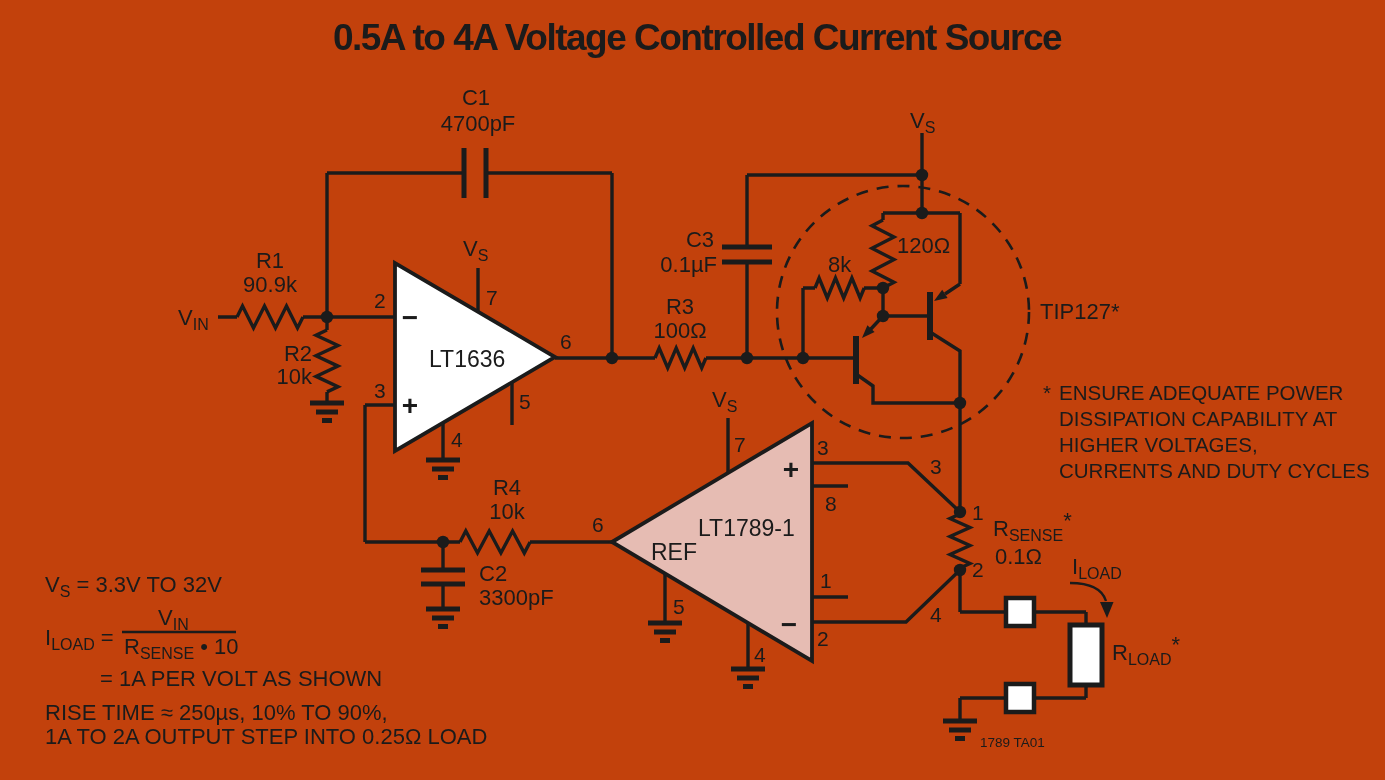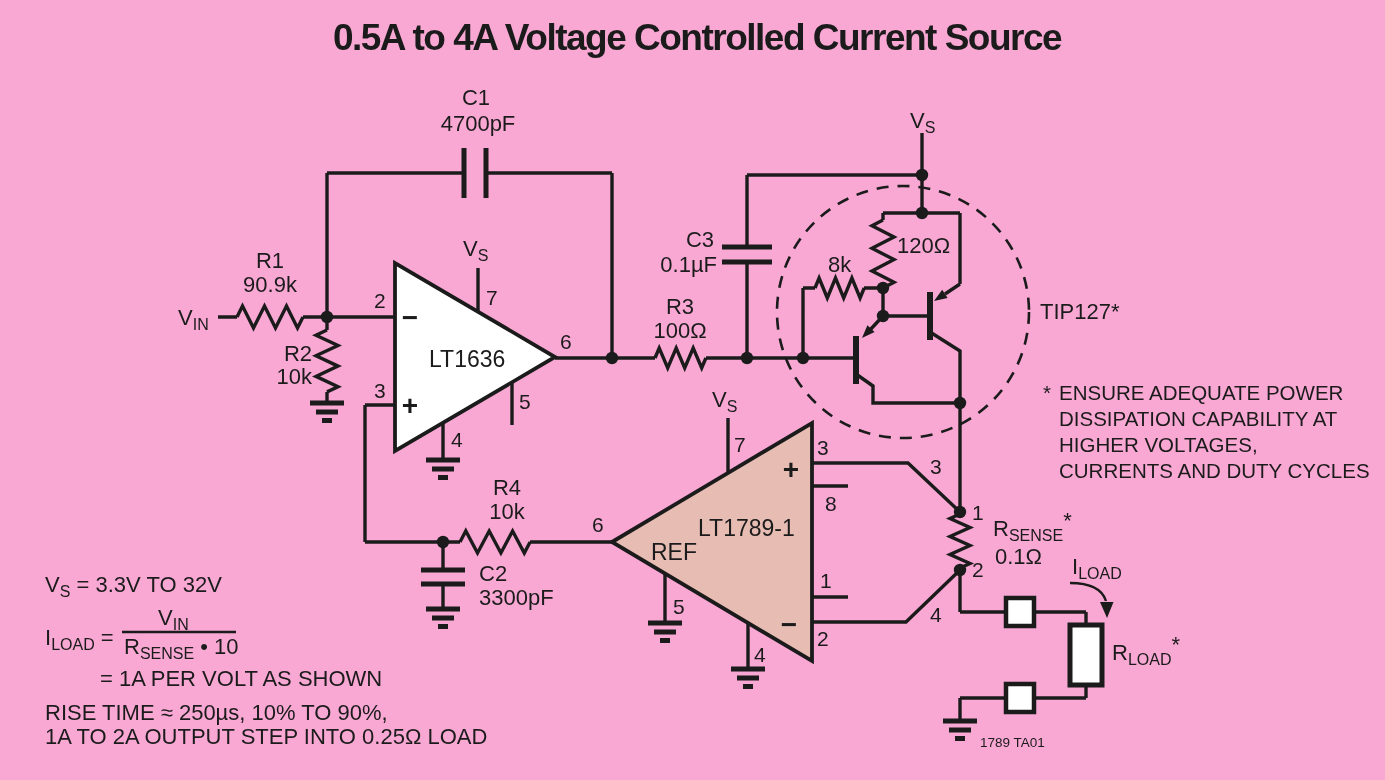--- a/index.html
+++ b/index.html
@@ -1,16 +1,16 @@
 <!DOCTYPE html>
 <html><head>
 <meta charset="utf-8">
 <style>
   html,body{margin:0;padding:0;background:#ffffff;}
-  .stage{width:1385px;height:780px;position:relative;background:#f9a8d4;overflow:hidden;}
+  .stage{width:1385px;height:780px;position:relative;background:#c2410c;overflow:hidden;}
   svg text{font-family:"Liberation Sans","DejaVu Sans",sans-serif;fill:#1b1b1b;}
   .t-title{font-size:37px;font-weight:700;letter-spacing:-1.5px;}
   .t-lbl{font-size:22px;}
   .t-sub{font-size:16px;}
   .t-pin{font-size:21px;}
   .t-part{font-size:23px;}
   .t-sign{font-size:28px;font-weight:700;}
   .t-note{font-size:20.5px;}
   .t-spec{font-size:22px;}
   .t-tag{font-size:13.5px;}

